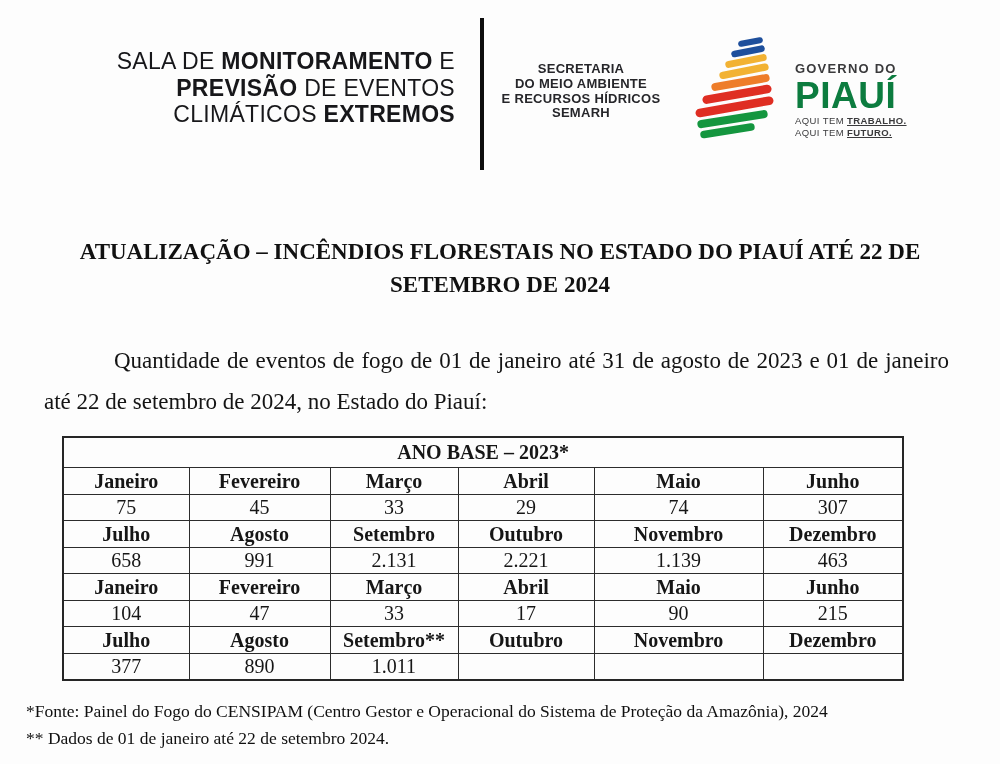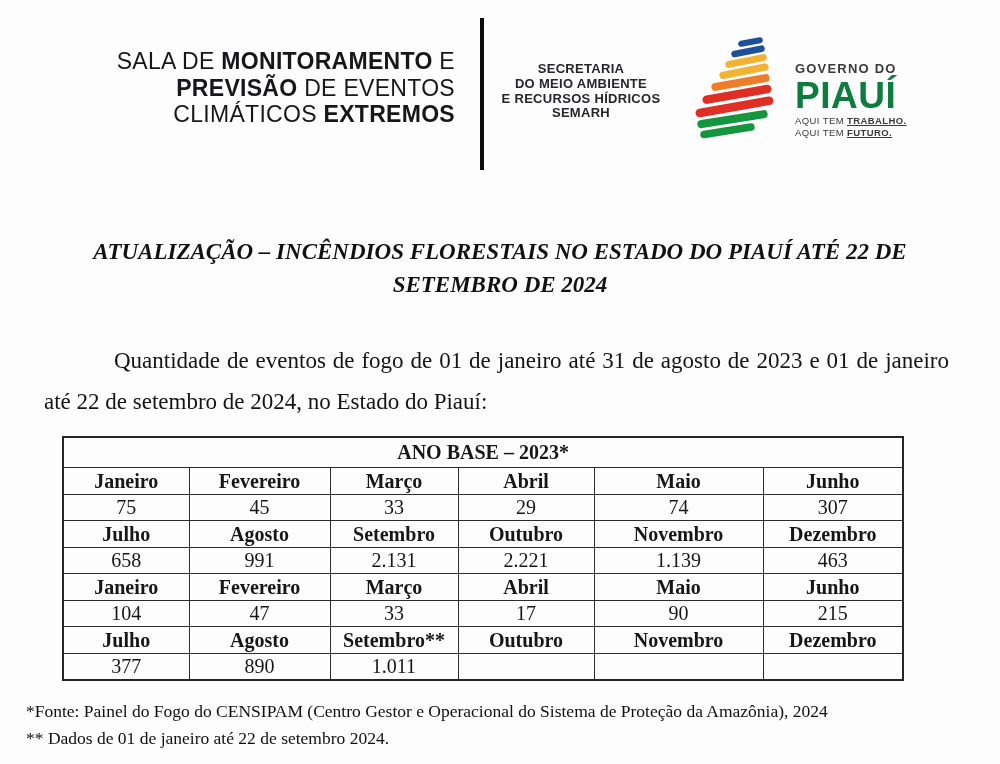--- a/index.html
+++ b/index.html
@@ -58,21 +58,21 @@
     line-height:12px;
   }
   .gov-tag b{font-weight:800;text-decoration:underline;}
 
   
   .doc-title{
     position:absolute;left:0;top:220px;width:1000px;
     text-align:center;font-weight:bold;
     font-size:23px;line-height:33px;color:#111;
   }
-  .doc-title span{display:block;font-style:italic;}
+  .doc-title span{display:block;}
   .intro{
     position:absolute;left:30px;top:326px;width:905px;
     font-size:23px;line-height:41px;color:#141414;
     text-align:justify;text-indent:70px;margin:14px;
   }
 
   
   .fire-table{
     position:absolute;left:62px;top:436px;width:840px;
     border-collapse:collapse;

